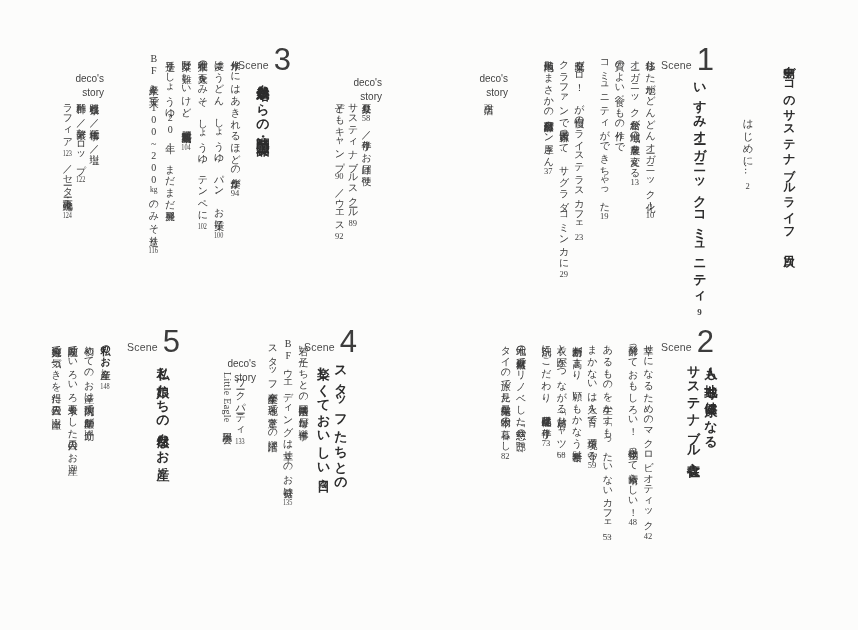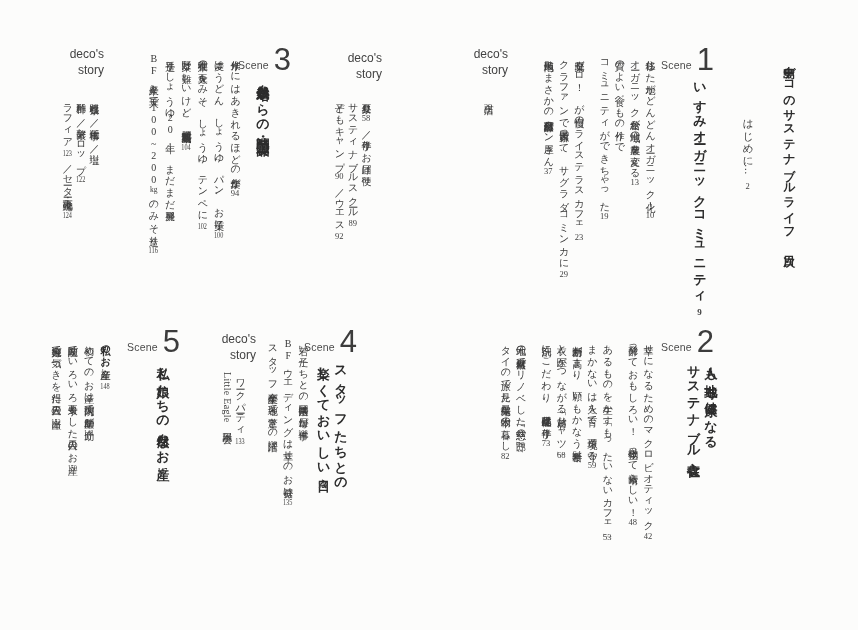--- a/index.html
+++ b/index.html
@@ -36,21 +36,21 @@
   .book-title p{font-size:12px;letter-spacing:.9px;}
   .intro p{font-size:10.5px;}
   .bold{font-weight:700;font-family:"Liberation Sans",sans-serif;color:#2e2e2e;}
   
   .scene-head{position:absolute;display:flex;align-items:center;font-family:"Liberation Sans",sans-serif;}
   .scene-word{font-size:10.5px;color:#4a4a4a;letter-spacing:.2px;margin-top:10px;margin-right:5px;}
   .scene-num{font-size:31px;font-weight:300;color:#3c3c3c;line-height:1;}
   
   .story-label{
     position:absolute;font-family:"Liberation Sans",sans-serif;
-    font-size:12px;line-height:1.35;color:#424242;text-align:right;
+    font-size:10px;line-height:1.35;color:#424242;text-align:right;margin-top:26px;
   }
 </style>
 </head>
 <body>
 
 <div class="page">
 
   <div class="v v-title book-title" style="left:779px;top:56px;">
     <p>中島デコのサステナブルライフ　目次</p>
   </div>

